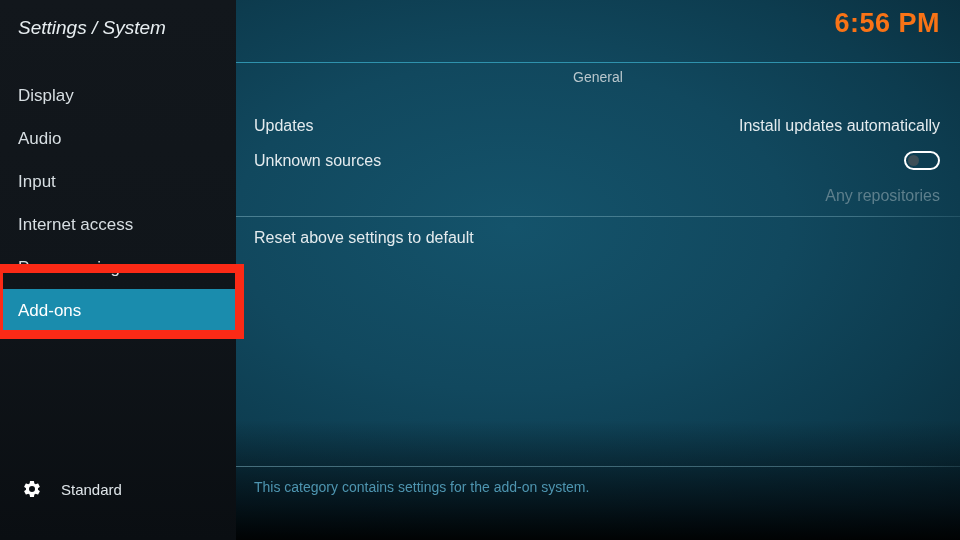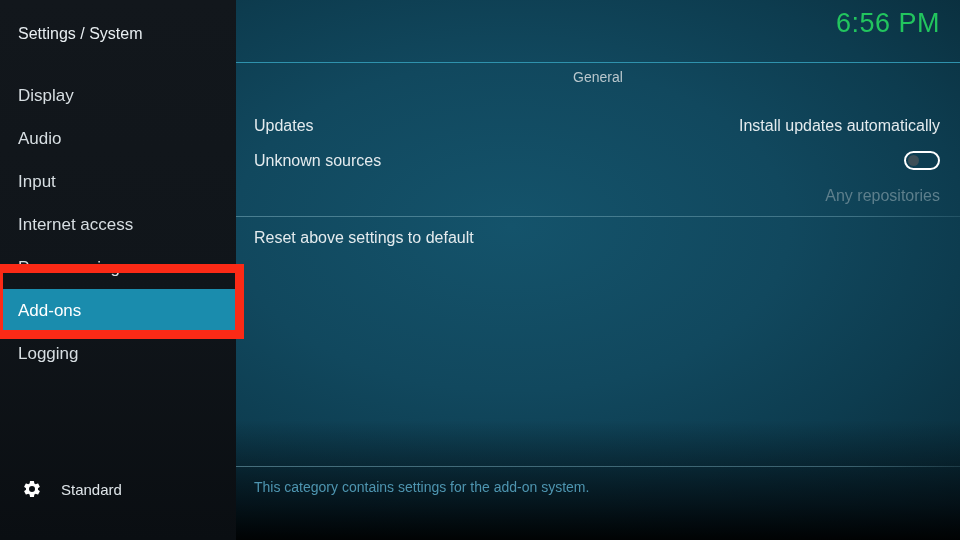--- a/index.html
+++ b/index.html
@@ -26,21 +26,21 @@
     pointer-events:none;
   }
 
   .top-divider {
     position:absolute; left:236px; top:62px; width:724px; height:1px;
     background:#2f92ad;
   }
 
   .clock {
     position:absolute; right:20px; top:8px;
-    font-size:27px; font-weight:400; color:#22c55e;
+    font-size:27px; font-weight:700; color:#f97316;
     letter-spacing:0.5px;
   }
 
   .section-header {
     position:absolute; left:236px; top:69px; width:724px;
     text-align:center; font-size:14px; color:#b9c7cd;
   }
 
   .settings-list {
     position:absolute; left:236px; top:108px; width:724px;
@@ -85,23 +85,24 @@
     position:absolute; left:254px; bottom:45px;
     font-size:14px; color:#4e95b0;margin-top:18px;
   }
 
   
   .sidebar {
     position:absolute; left:0; top:0; width:236px; height:540px;
     background:linear-gradient(to bottom, #12171c 0%, #10151a 55%, #0a0e12 100%);
   }
   .sidebar-title {
-    position:absolute; left:18px; top:25px;
-    font-size:16px; font-weight:300; color:#e8eef1;
+    position:absolute; left:18px; top:17px;
+    font-size:19px; font-weight:300; color:#e8eef1;
     white-space:nowrap;
+    font-style:italic;
   }
   .nav { position:absolute; left:0; top:74px; width:236px; }
   .nav-item {
     position:relative; height:43px;
     display:flex; align-items:center;
     padding-left:18px;
   }
   .nav-item .nav-label {
     font-size:17px; color:#d7dee2; white-space:nowrap;
   }
@@ -182,23 +183,20 @@
         <span class="nav-label">Input</span>
       </div>
       <div class="nav-item">
         <span class="nav-label">Internet access</span>
       </div>
       <div class="nav-item">
         <span class="nav-label">Power saving</span>
       </div>
       <div class="nav-item selected">
         <span class="nav-label">Add-ons</span>
-      </div>
-      <div class="nav-item">
-        <span class="nav-label">Logging</span>
       </div>
     </div>
 
     <div class="profile">
       <span>
         <svg class="gear-icon" viewBox="0 0 24 24" fill="#ffffff" aria-hidden="true">
           <path d="M19.14 12.94a7.5 7.5 0 0 0 .06-.94 7.5 7.5 0 0 0-.06-.94l2.03-1.58a.5.5 0 0 0 .12-.62l-1.92-3.32a.5.5 0 0 0-.6-.22l-2.39.96a7.3 7.3 0 0 0-1.62-.94l-.36-2.54a.5.5 0 0 0-.5-.42h-3.84a.5.5 0 0 0-.5.42l-.36 2.54c-.58.24-1.12.56-1.62.94l-2.39-.96a.5.5 0 0 0-.6.22L2.67 8.86a.5.5 0 0 0 .12.62l2.03 1.58c-.04.31-.06.63-.06.94s.02.63.06.94l-2.03 1.58a.5.5 0 0 0-.12.62l1.92 3.32a.5.5 0 0 0 .6.22l2.39-.96c.5.38 1.04.7 1.62.94l.36 2.54c.04.24.25.42.5.42h3.84c.25 0 .46-.18.5-.42l.36-2.54c.58-.24 1.12-.56 1.62-.94l2.39.96a.5.5 0 0 0 .6-.22l1.92-3.32a.5.5 0 0 0-.12-.62l-2.03-1.58zM12 15.6A3.6 3.6 0 1 1 12 8.4a3.6 3.6 0 0 1 0 7.2z"></path>
         </svg>
       </span>
       <span class="profile-label">Standard</span>

